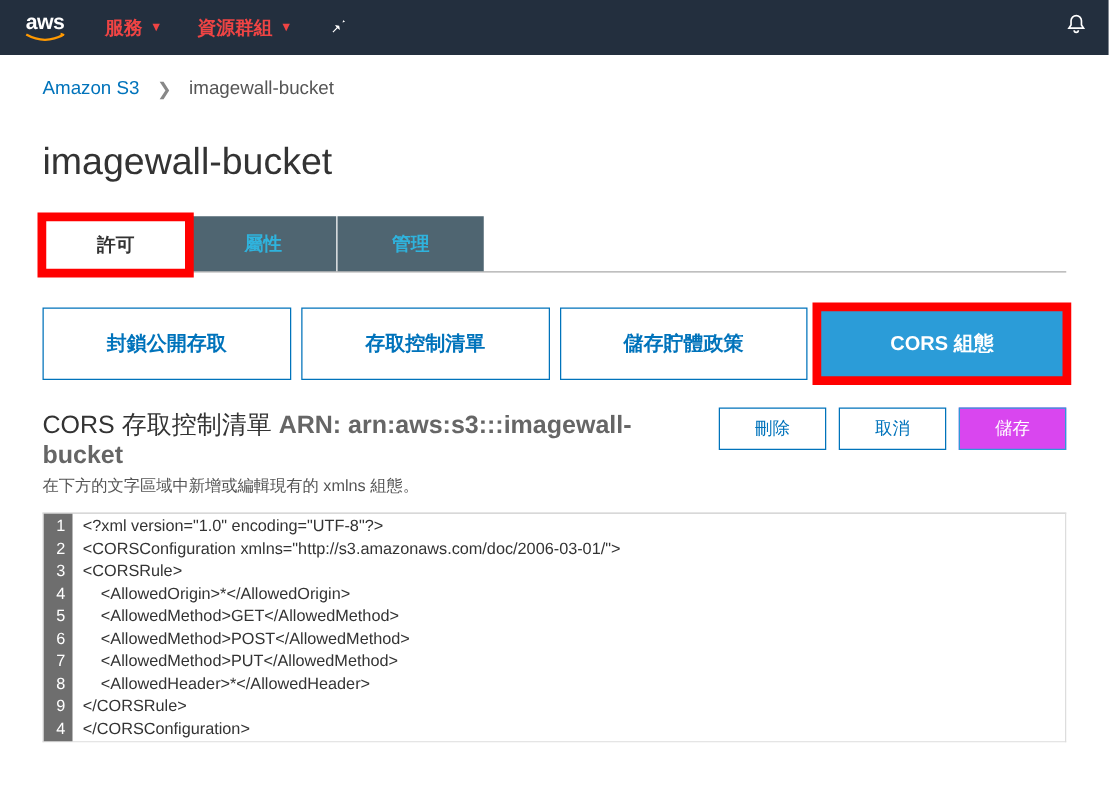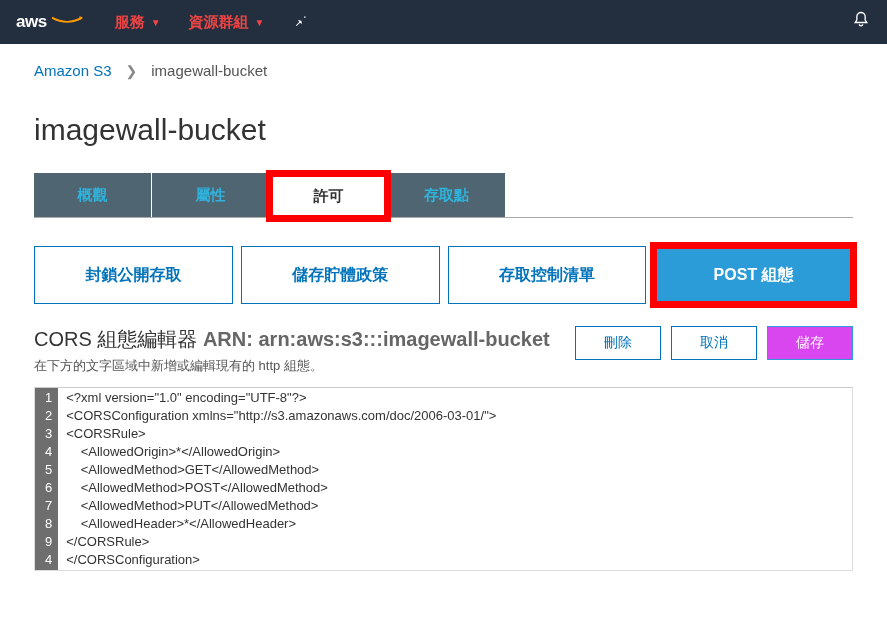--- a/index.html
+++ b/index.html
@@ -1,18 +1,18 @@
 <!DOCTYPE html>
 <html><head>
 <meta charset="utf-8">
 <style>
 *{box-sizing:border-box;margin:0;padding:0;font-family:"Helvetica Neue",Arial,"Microsoft JhengHei",sans-serif}
 body{background:#fff;width:887px}
 .top-nav{background:#232f3e;height:44px;display:flex;align-items:center;padding:0 16px;color:#fff}
-.aws-logo{display:flex;align-items:center;margin-right:28px}
+.aws-logo{display:flex;flex-direction:column;align-items:center;margin-right:28px}
 .aws-text{font-size:17px;font-weight:700;letter-spacing:-0.5px;color:#fff}
 .aws-swoosh{width:40px;height:10px;margin-top:-2px}
 .nav-item{color:#ef4444;font-size:15px;font-weight:700;margin-right:28px;display:flex;align-items:center;cursor:pointer}
 .chev{margin-left:6px;font-size:10px}
 .pin-icon{color:#fff;font-size:16px;cursor:pointer}
 .spacer{flex:1}
 .bell-icon{cursor:pointer}
 .content{padding:18px 34px 0 34px}
 .breadcrumb{display:flex;align-items:flex-end;font-size:15px;margin-bottom:34px}
 .bc-link{color:#0073bb;cursor:pointer}
@@ -74,43 +74,42 @@
 <div class="content">
   <div class="breadcrumb">
     <span class="bc-link">Amazon S3</span>
     <span class="bc-sep">❯</span>
     <span class="bc-cur">imagewall-bucket</span>
   </div>
 
   <h1 class="page-title">imagewall-bucket</h1>
 
   <div class="tabs">
-    <div class="tab">概觀</div>
+    <div class="tab active hl-red">許可</div>
     <div class="tab">屬性</div>
-    <div class="tab active hl-red">許可</div>
-    <div class="tab">存取點</div>
+    <div class="tab">管理</div>
   </div>
 
   <div class="sub-tabs">
     <div class="sub-tab">封鎖公開存取</div>
+    <div class="sub-tab">存取控制清單</div>
     <div class="sub-tab">儲存貯體政策</div>
-    <div class="sub-tab">存取控制清單</div>
-    <div class="sub-tab active hl-red">POST 組態</div>
+    <div class="sub-tab active hl-red">CORS 組態</div>
   </div>
 
   <div class="editor-header">
     <div class="editor-title-wrap">
       <div class="editor-title">
-        <span>CORS 組態編輯器</span>
+        <span>CORS 存取控制清單</span>
         <span class="editor-arn">
           <span>ARN:</span>
           <span>arn:aws:s3:::imagewall-bucket</span>
         </span>
       </div>
-      <div class="editor-sub">在下方的文字區域中新增或編輯現有的 http 組態。</div>
+      <div class="editor-sub">在下方的文字區域中新增或編輯現有的 xmlns 組態。</div>
     </div>
     <div class="editor-actions">
       <div class="btn">刪除</div>
       <div class="btn">取消</div>
       <div class="btn primary">儲存</div>
     </div>
   </div>
 
   <div class="editor">
     <div class="gutter" id="gutter">

